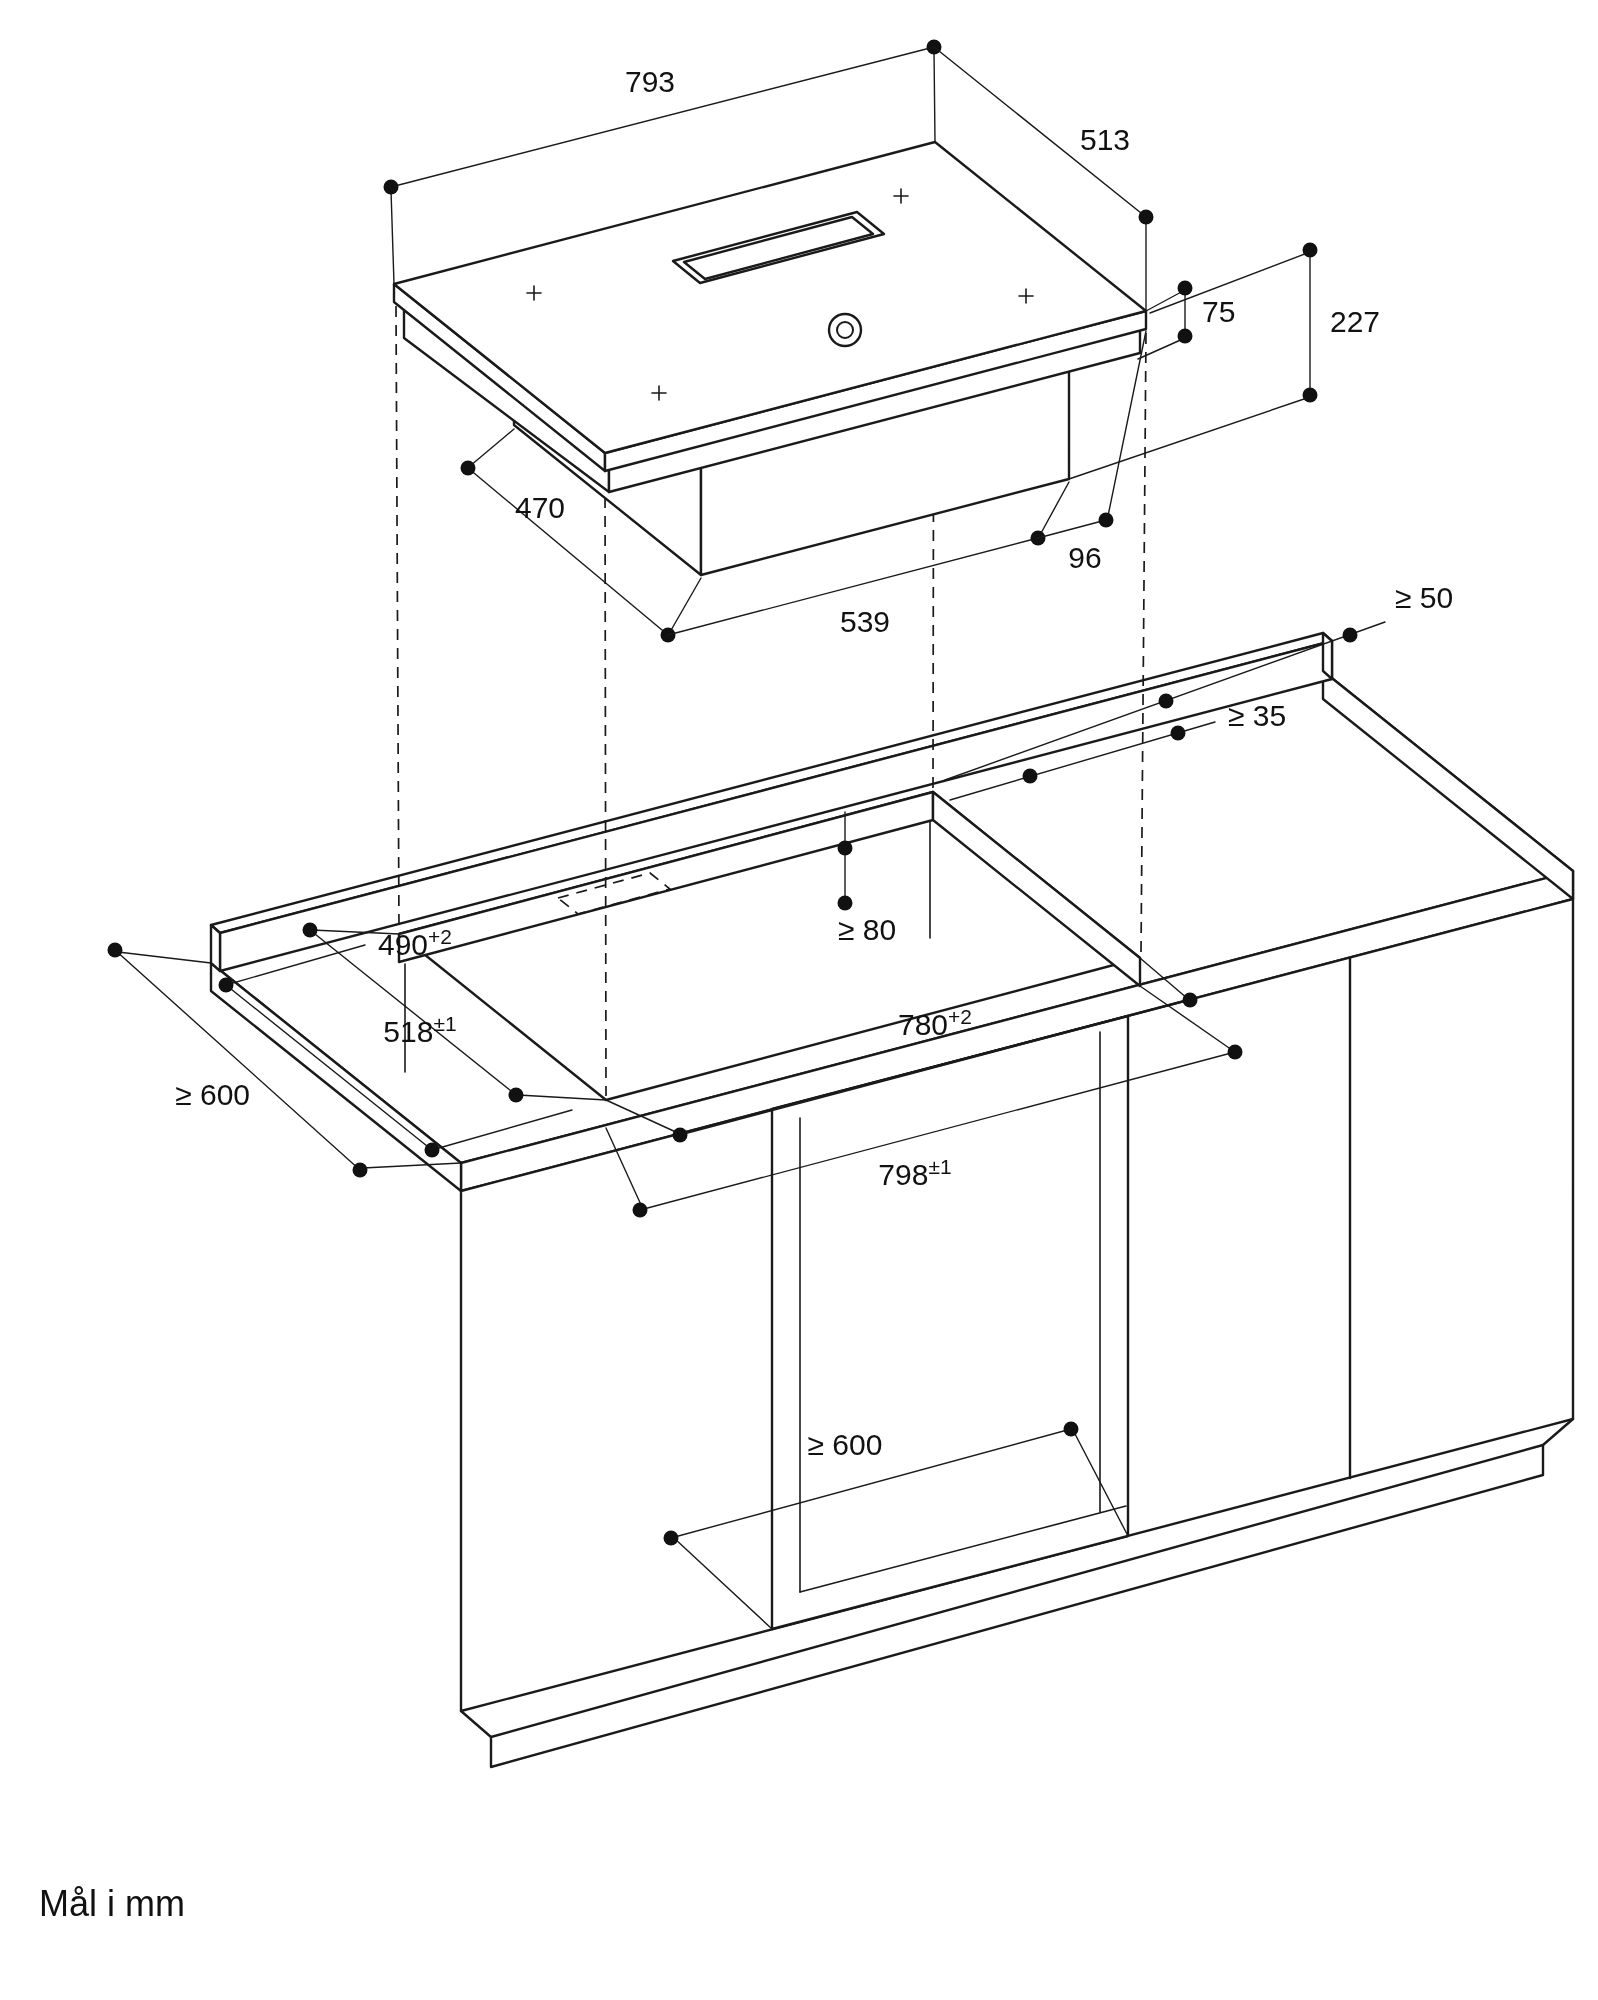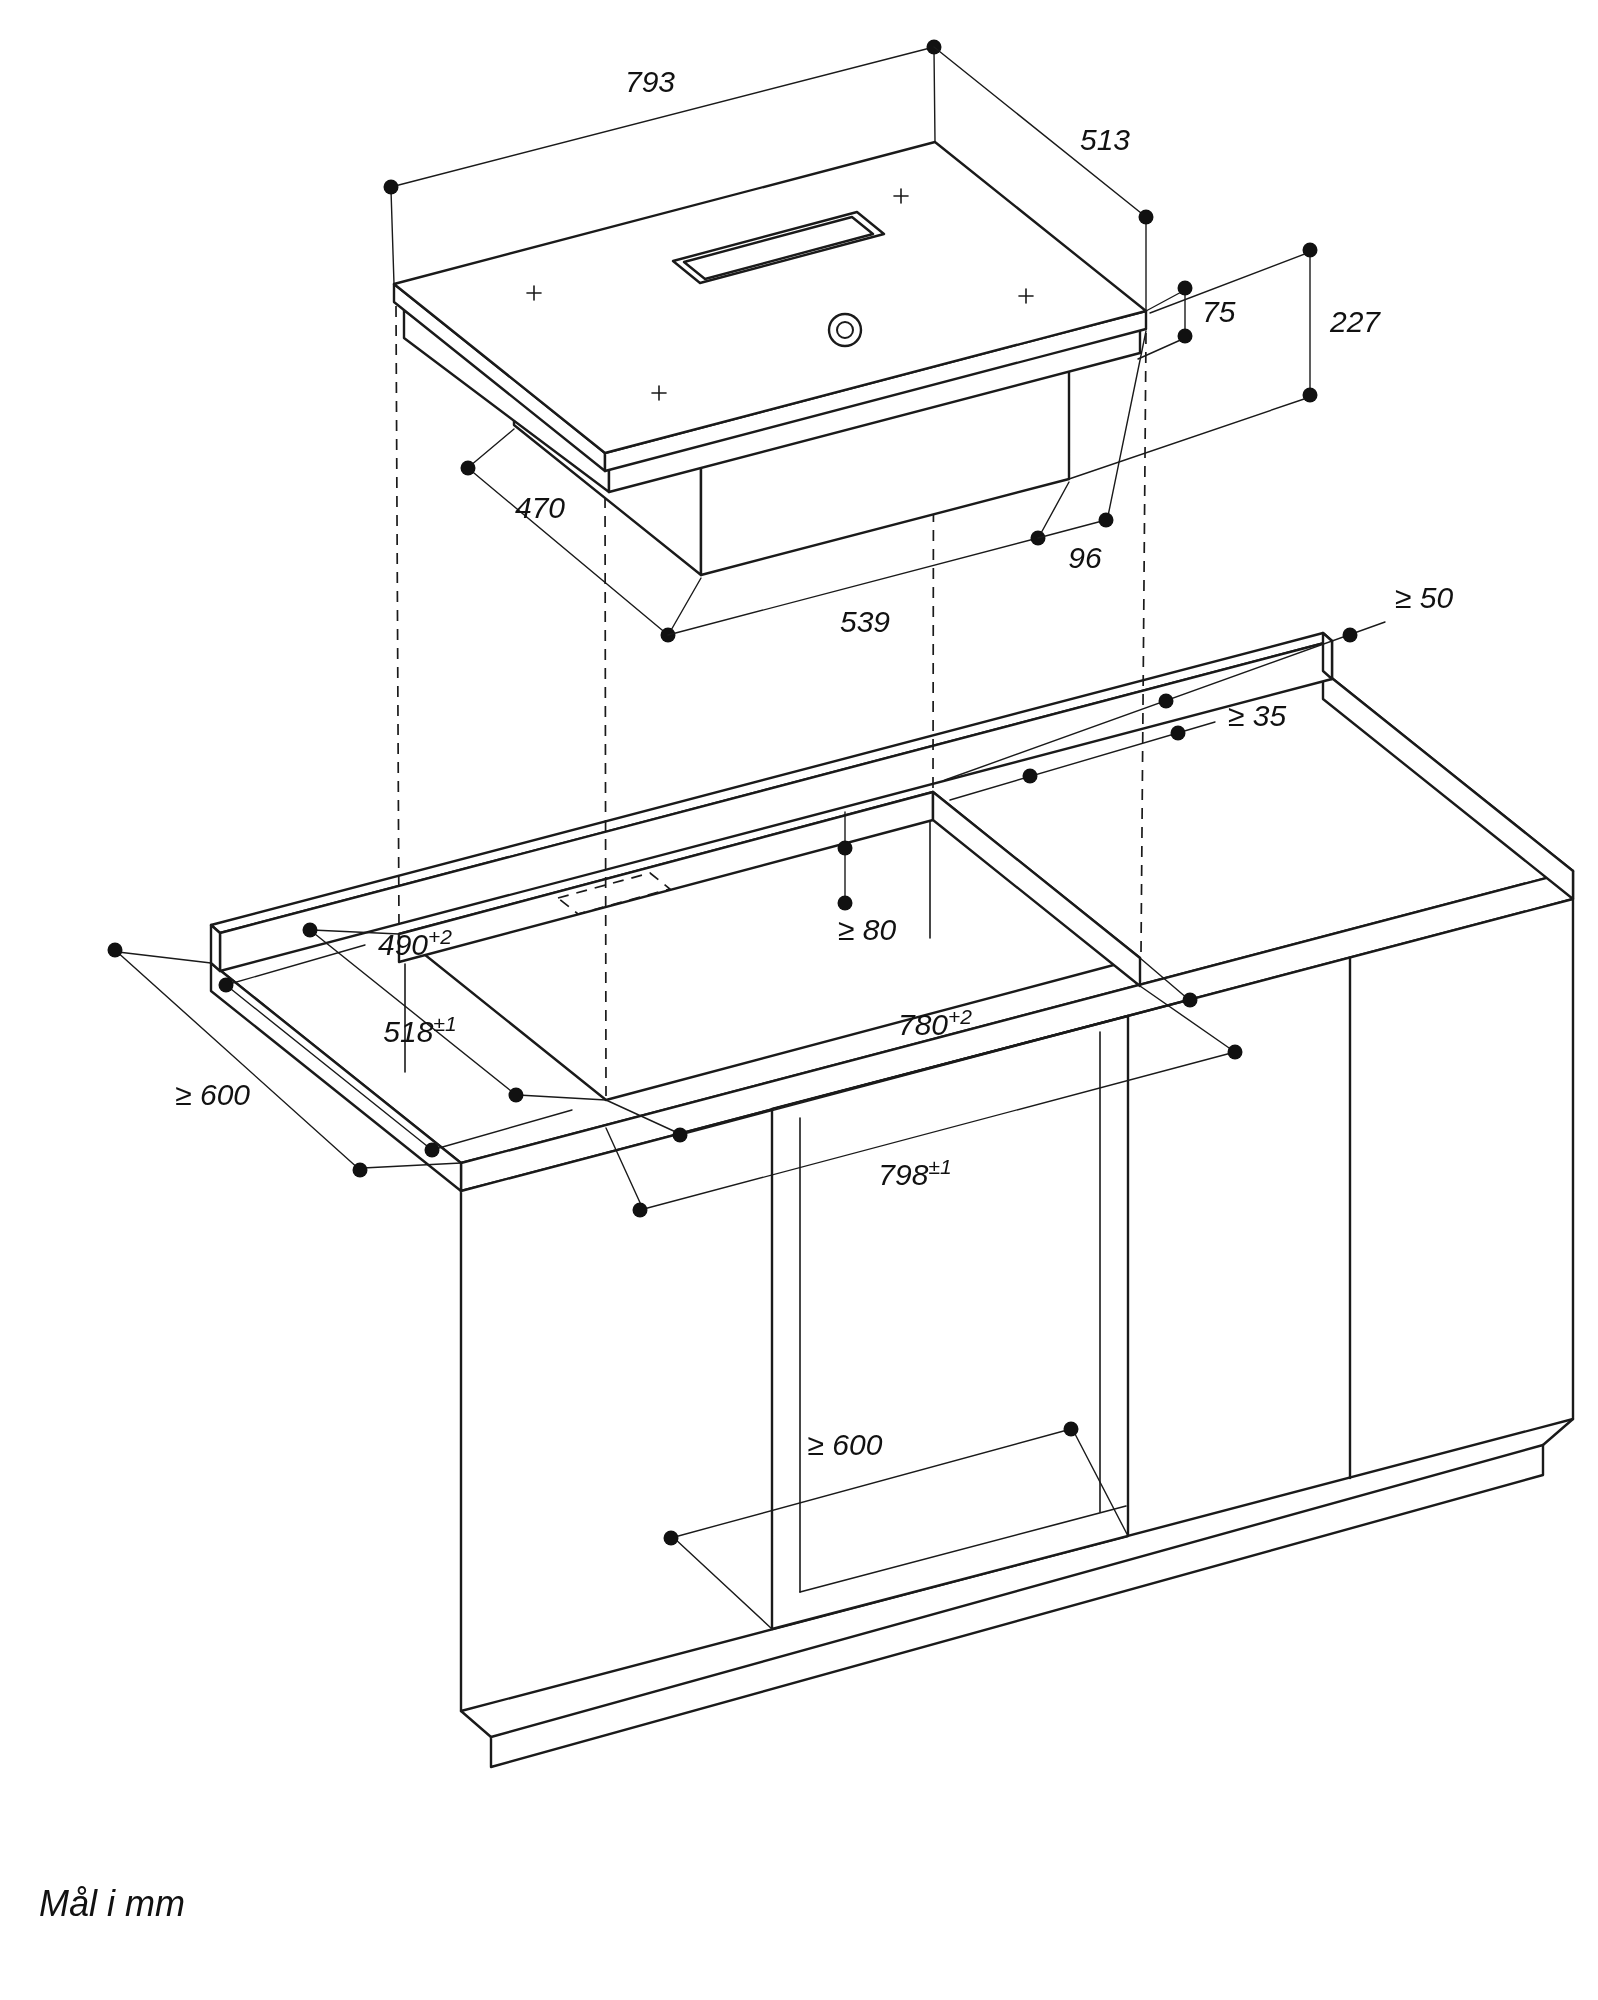--- a/index.html
+++ b/index.html
@@ -1,16 +1,16 @@
 <!DOCTYPE html>
 <html><head>
 <meta charset="utf-8">
 <style>
   html,body{margin:0;padding:0;background:#ffffff;}
-  .page{width:1598px;height:2000px;background:#fff;position:relative;margin:0 auto;overflow:hidden;font-style:italic;}
+  .page{width:1598px;height:2000px;background:#fff;position:relative;margin:0 auto;overflow:hidden;}
   svg{display:block;}
   
   .outline path,.outline line{stroke:#1a1a1a;stroke-width:2.4;stroke-linejoin:round;stroke-linecap:round;}
   .outline path{fill:#ffffff;}
   .outline .nofill{fill:none;}
   .outline line.hint, .outline .hint line{stroke-width:1.6;}
   
   .dash line,.dash path{stroke:#1a1a1a;stroke-width:1.7;stroke-dasharray:11 8;fill:none;stroke-linecap:butt;}
   
   .dims line{stroke:#1a1a1a;stroke-width:1.4;stroke-linecap:round;}

